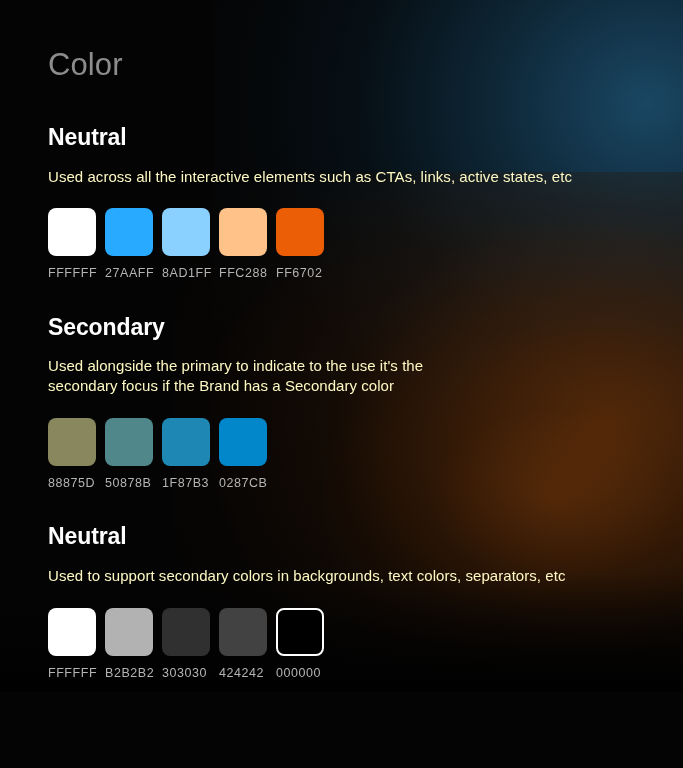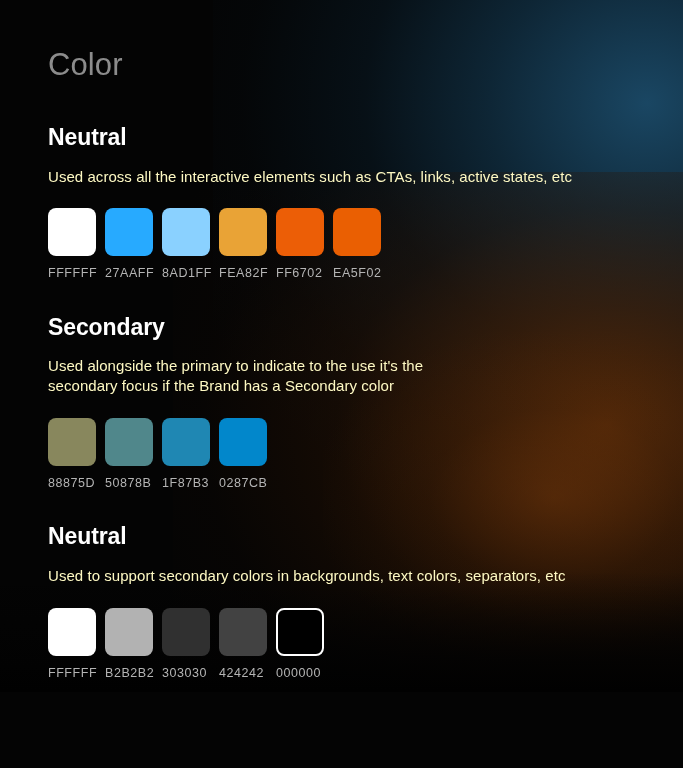--- a/index.html
+++ b/index.html
@@ -166,30 +166,26 @@
             </div>
             <div class="swatch-item">
               <div class="swatch-chip" style="background: rgb(39, 170, 255);"></div>
               <span class="swatch-label">27AAFF</span>
             </div>
             <div class="swatch-item">
               <div class="swatch-chip" style="background: rgb(138, 209, 255);"></div>
               <span class="swatch-label">8AD1FF</span>
             </div>
             <div class="swatch-item">
-              <div class="swatch-chip" style="background: rgb(233, 163, 54);"></div>
-              <span class="swatch-label">FEA82F</span>
+              <div class="swatch-chip" style="background: rgb(255, 194, 136);"></div>
+              <span class="swatch-label">FFC288</span>
             </div>
             <div class="swatch-item">
               <div class="swatch-chip" style="background: rgb(236, 94, 6);"></div>
               <span class="swatch-label">FF6702</span>
-            </div>
-            <div class="swatch-item">
-              <div class="swatch-chip" style="background: rgb(234, 95, 2);"></div>
-              <span class="swatch-label">EA5F02</span>
             </div>
           </div>
         </div>
         <div class="section">
           <h2 class="section-title">Secondary</h2>
           <p class="section-desc">Used alongside the primary to indicate to the use it's the
 secondary focus if the Brand has a Secondary color</p>
           <div class="swatch-row">
             <div class="swatch-item">
               <div class="swatch-chip" style="background: rgb(136, 135, 93);"></div>

